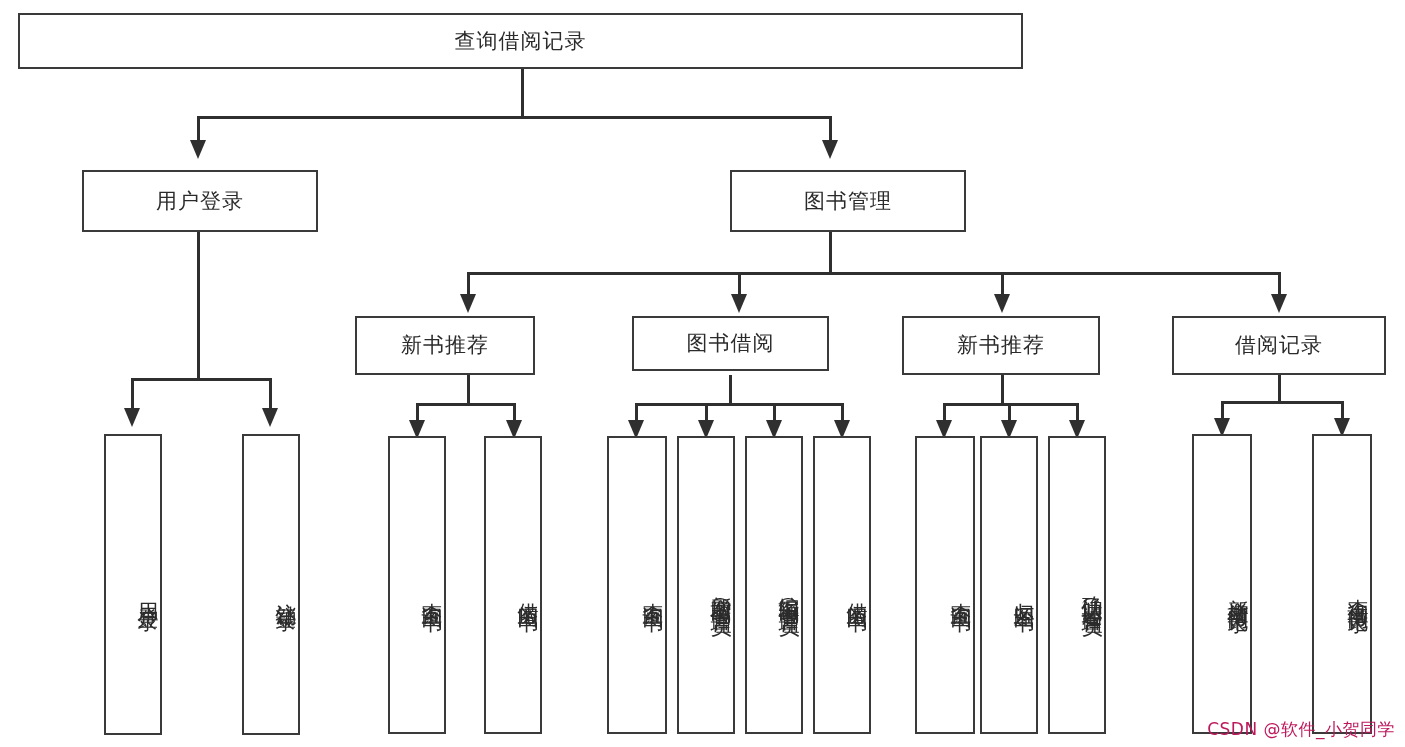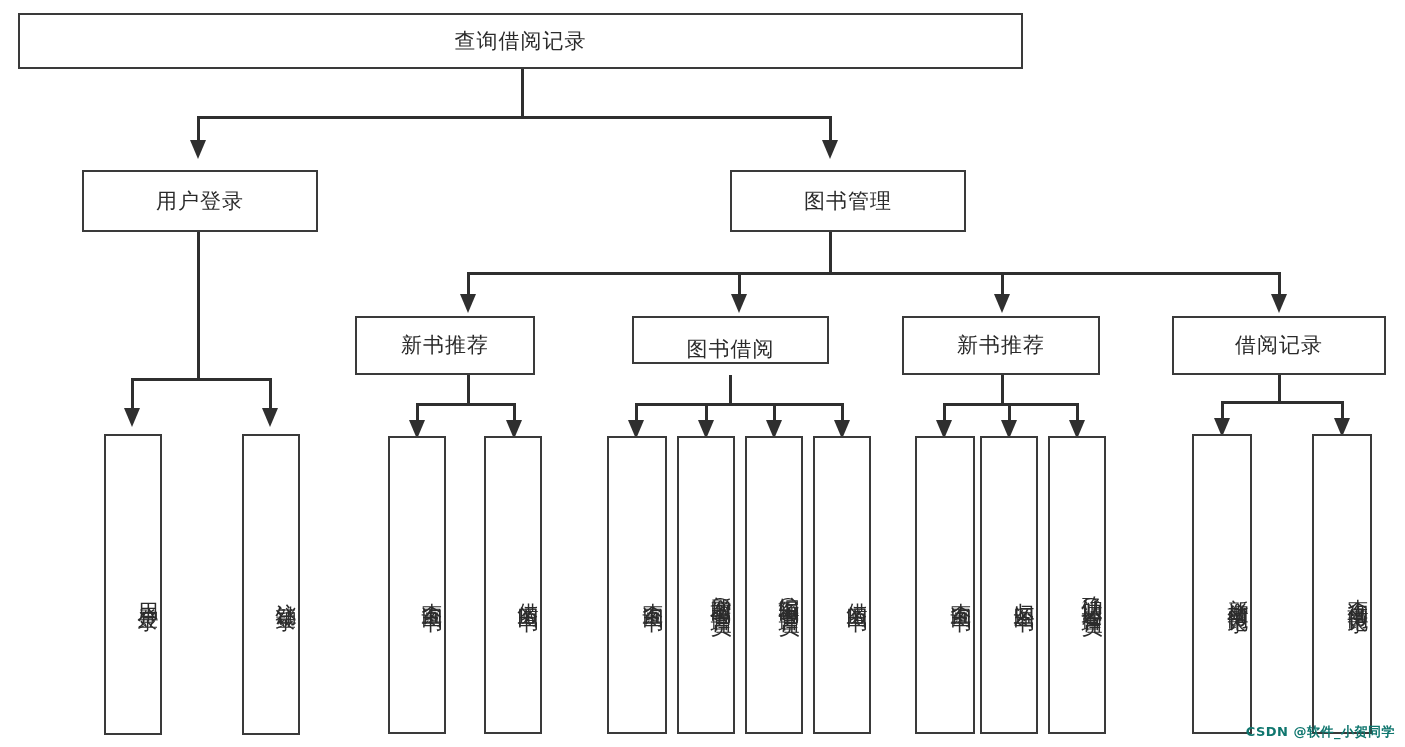--- a/index.html
+++ b/index.html
@@ -58,25 +58,24 @@
     width: 0;
     height: 0;
     border-left: 8px solid transparent;
     border-right: 8px solid transparent;
     border-top: 19px solid #2f2f2f;
   }
   #watermark {
     position: absolute;
     right: 10px;
     bottom: 6px;
-    font-size: 13px;
-    color: #0f766e;
+    font-size: 17px;
+    color: #be185d;
     white-space: nowrap;
     letter-spacing: 0.5px;
-    font-weight: bold;
   }
 </style>
 </head>
 <body>
 
 <div id="canvas">
 
   <div class="edge v" style="left:521px; top:68px; height:49px;"></div>
 
   <div class="edge h" style="left:197px; top:116px; width:634px;"></div>
@@ -148,21 +147,21 @@
   </div>
 
   <div class="node horiz" style="left:712px; top:170px; width:236px; height:62px;margin-left:18px;">
     <span class="label">图书管理</span>
   </div>
 
   <div class="node horiz" style="left:355px; top:316px; width:180px; height:59px;">
     <span class="label">新书推荐</span>
   </div>
 
-  <div class="node horiz" style="left:632px; top:316px; width:197px; height:48px;align-items:flex-end;">
+  <div class="node horiz" style="left:632px; top:316px; width:197px; height:55px;">
     <span class="label">图书借阅</span>
   </div>
 
   <div class="node horiz" style="left:902px; top:316px; width:198px; height:59px;">
     <span class="label">新书推荐</span>
   </div>
 
   <div class="node horiz" style="left:1172px; top:316px; width:214px; height:59px;">
     <span class="label">借阅记录</span>
   </div>

